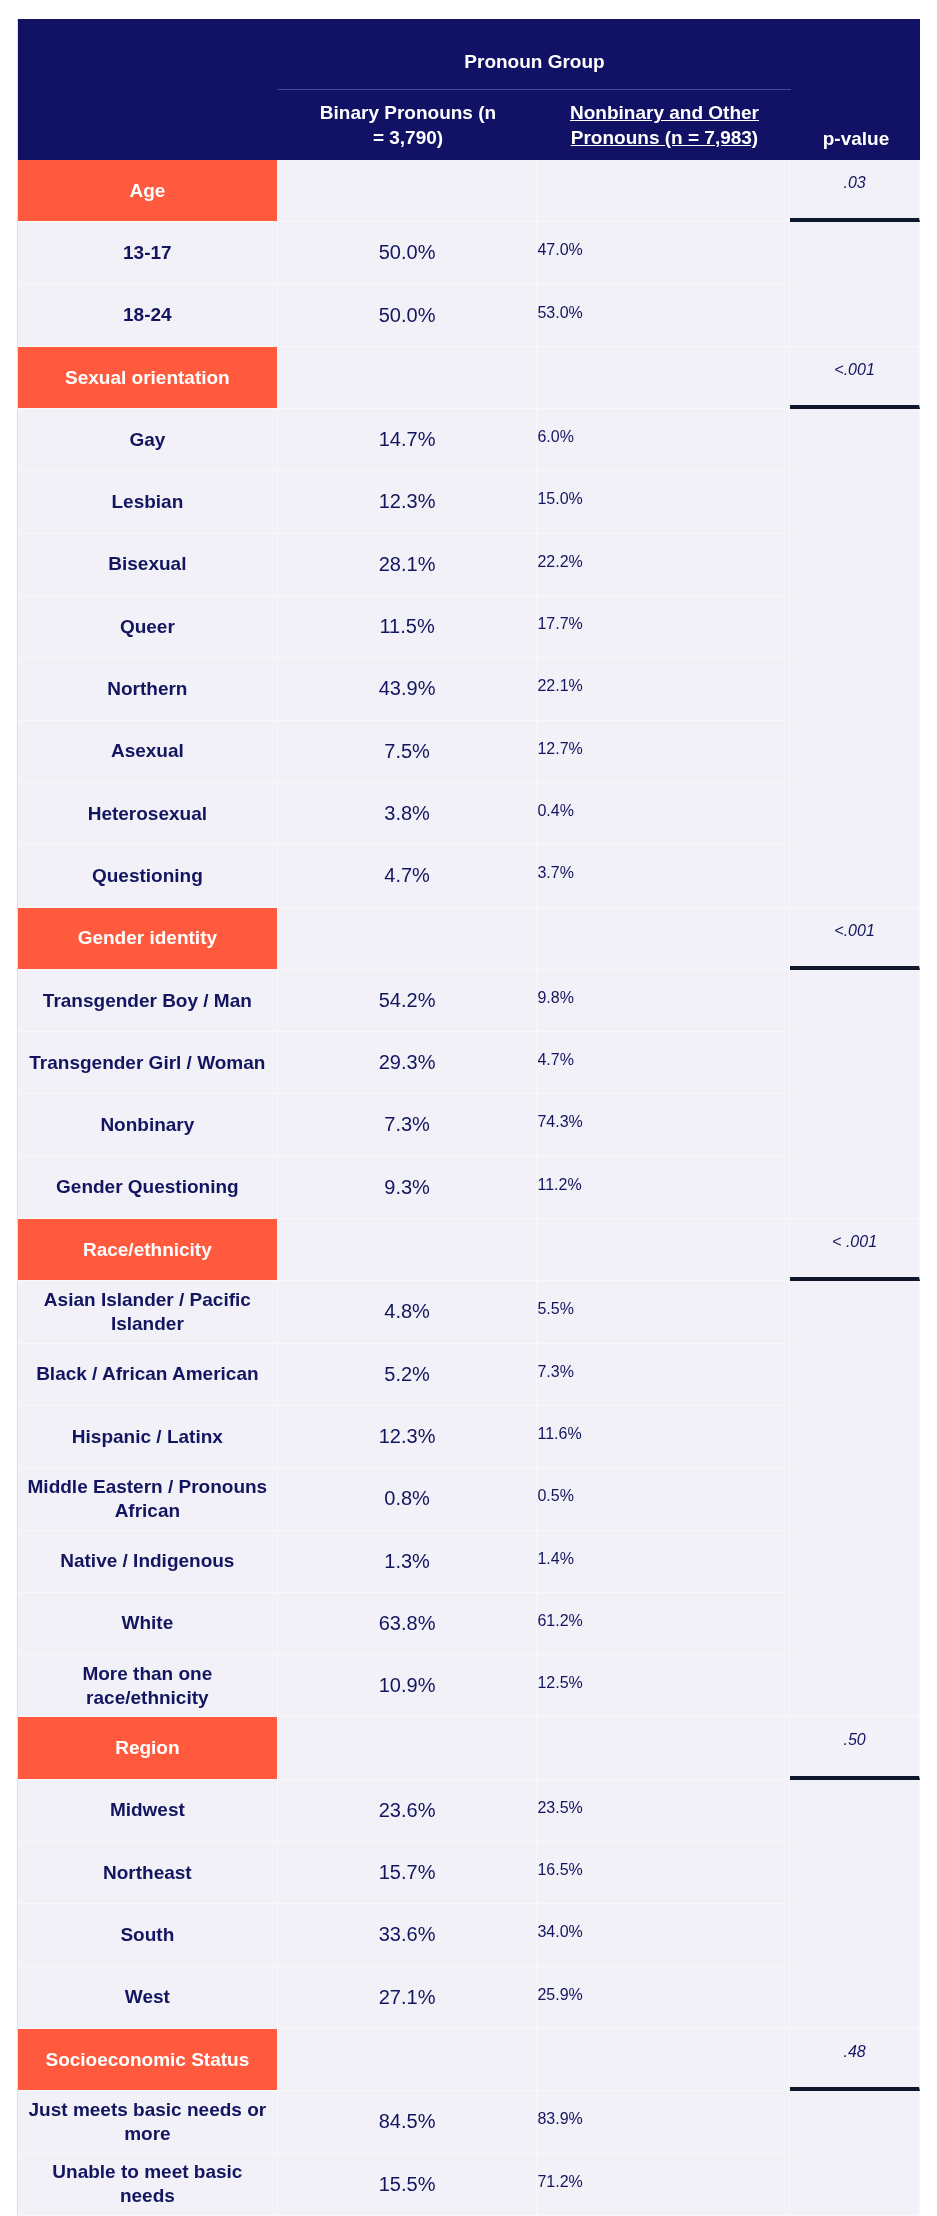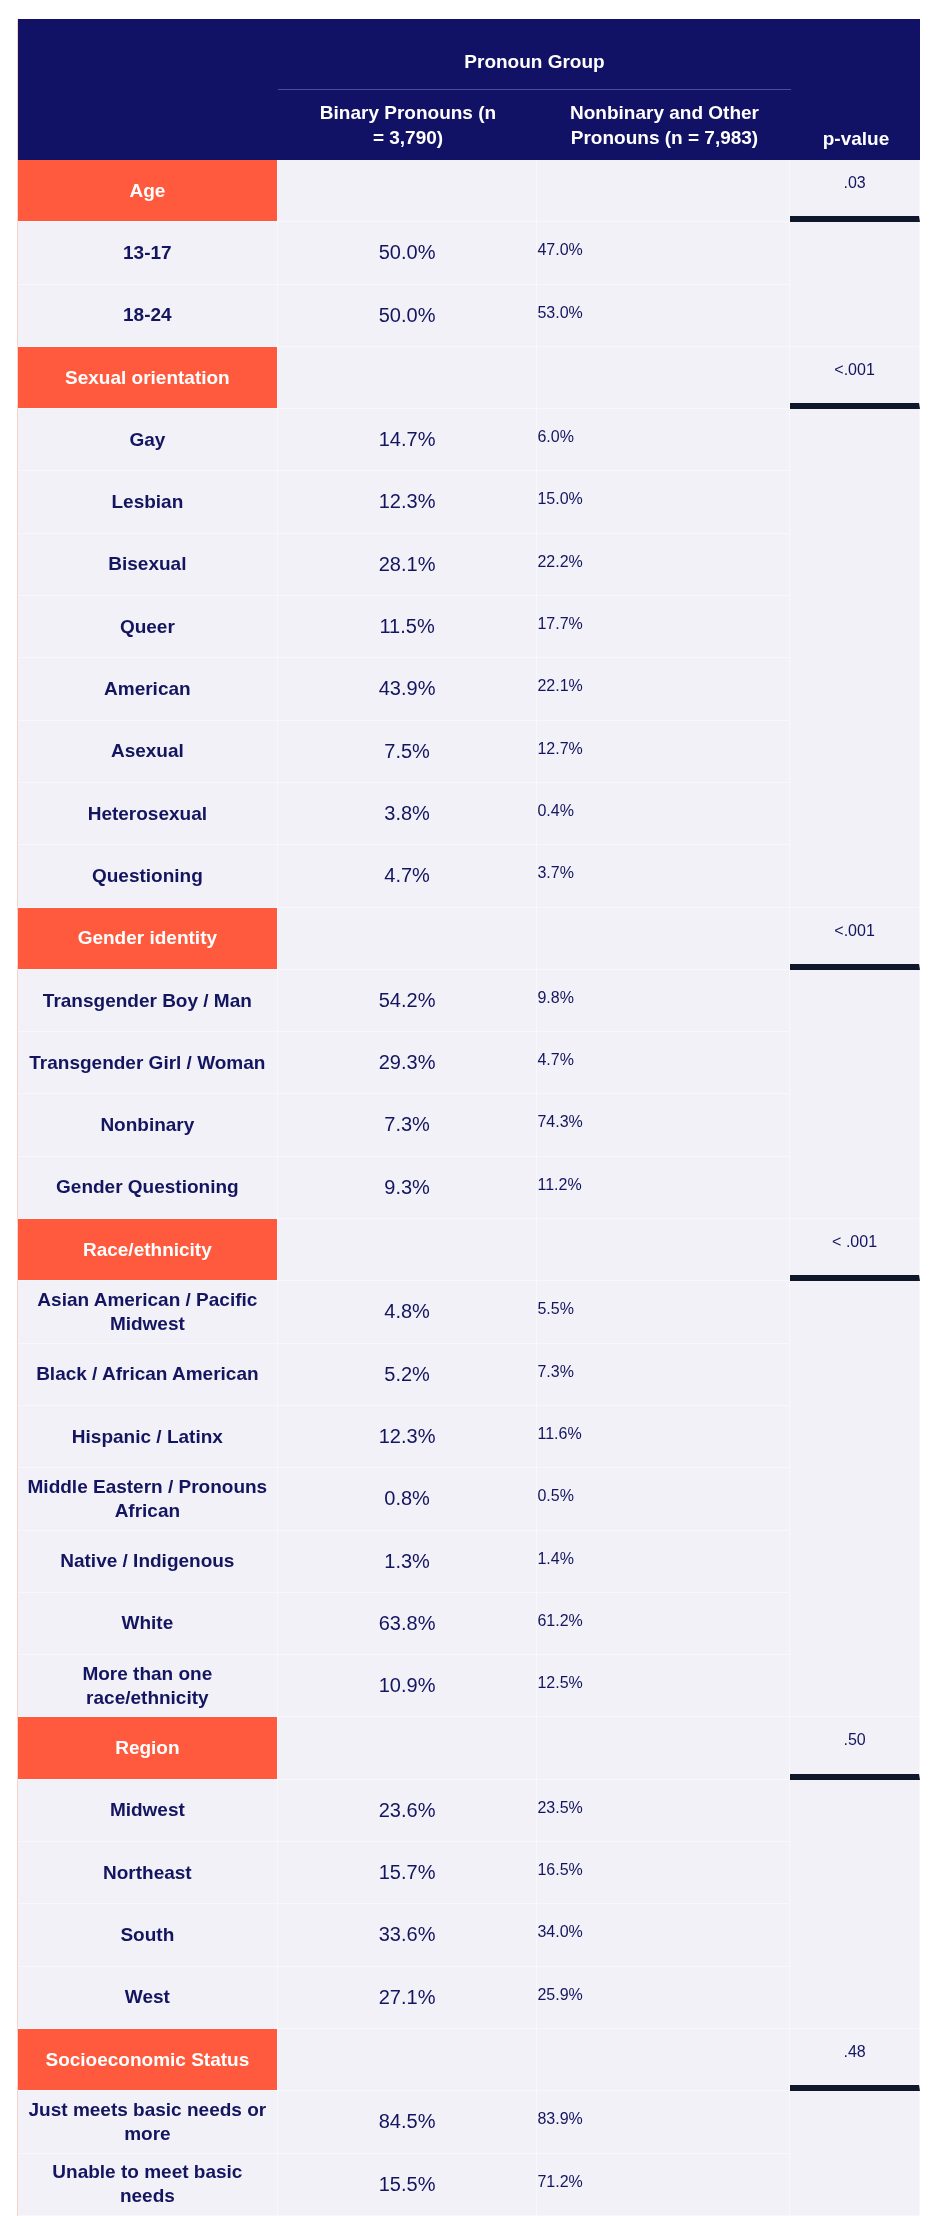--- a/index.html
+++ b/index.html
@@ -3,30 +3,30 @@
 <meta charset="utf-8">
 <style>
   html, body { margin:0; padding:0; background:#ffffff; }
   body { width:937px; height:2216px; position:relative; font-family:"Liberation Sans", sans-serif; }
   .tbl { position:absolute; left:17px; top:19px; width:903px; border-left:1px solid #f7d3cb; box-sizing:border-box; }
   .head { background:#111166; color:#ffffff; position:relative; height:141px; }
   .head .group { position:absolute; left:260px; width:513px; top:8px; height:70px; display:flex; align-items:center; justify-content:center; font-weight:bold; font-size:19px; }
   .head .rule { position:absolute; left:260px; width:513px; top:70px; height:1px; background:#4a4d95; }
   .head .col { position:absolute; top:71px; height:70px; display:flex; align-items:center; justify-content:center; text-align:center; font-weight:bold; font-size:19px; line-height:25px; }
   .head .c2 { left:260px; width:260px; }
-  .head .c3 { left:520px; width:253px; }
+  .head .c3 { left:520px; width:253px;text-decoration:underline; }
   .head .c4 { left:773px; width:130px; top:0; height:141px; padding-top:98px; box-sizing:border-box; }
   .row { display:flex; height:62.3px; }
   .cell { box-sizing:border-box; border-right:1px solid #f8f7fb; border-bottom:1px solid #f8f7fb; background:#f2f1f7; color:#131560; }
   .c-label { width:260px; display:flex; align-items:center; justify-content:center; text-align:center; font-weight:bold; font-size:19px; line-height:24px; padding:0 6px; }
   .c-val { width:260px; text-align:center; font-size:20px; padding-top:19px; }
   .c-val3 { width:253px; text-align:left; font-size:16px; padding-top:19px; }
   .c-p { width:130px; text-align:center; font-size:16px; padding-top:14px; border-bottom:none; }
   .cat .c-label { background:#ff5a3d; color:#ffffff; font-weight:bold; }
-  .cat .c-p { border-bottom:6px solid #0f172a; }
+  .cat .c-p { border-bottom:4px solid #0f172a;font-style:italic; }
   .last .c-p { border-bottom:1px solid #f8f7fb; }
 </style>
 </head>
 <body>
 
 <div class="tbl">
   <div class="head">
     <div class="group">Pronoun Group</div>
     <div class="rule"></div>
     <div class="col c2" style="padding:0 40px;box-sizing:border-box;">Binary Pronouns (n = 3,790)</div>
@@ -76,21 +76,21 @@
         <div class="cell c-val3">22.2%</div>
         <div class="cell c-p"></div>
       </div>
       <div class="row">
         <div class="cell c-label">Queer</div>
         <div class="cell c-val">11.5%</div>
         <div class="cell c-val3">17.7%</div>
         <div class="cell c-p"></div>
       </div>
       <div class="row">
-        <div class="cell c-label">American</div>
+        <div class="cell c-label">Northern</div>
         <div class="cell c-val">43.9%</div>
         <div class="cell c-val3">22.1%</div>
         <div class="cell c-p"></div>
       </div>
       <div class="row">
         <div class="cell c-label">Asexual</div>
         <div class="cell c-val">7.5%</div>
         <div class="cell c-val3">12.7%</div>
         <div class="cell c-p"></div>
       </div>
@@ -136,21 +136,21 @@
         <div class="cell c-val3">11.2%</div>
         <div class="cell c-p"></div>
       </div>
       <div class="row cat">
         <div class="cell c-label">Race/ethnicity</div>
         <div class="cell c-val"></div>
         <div class="cell c-val3"></div>
         <div class="cell c-p">&lt; .001</div>
       </div>
       <div class="row">
-        <div class="cell c-label">Asian American / Pacific Midwest</div>
+        <div class="cell c-label">Asian Islander / Pacific Islander</div>
         <div class="cell c-val">4.8%</div>
         <div class="cell c-val3">5.5%</div>
         <div class="cell c-p"></div>
       </div>
       <div class="row">
         <div class="cell c-label">Black / African American</div>
         <div class="cell c-val">5.2%</div>
         <div class="cell c-val3">7.3%</div>
         <div class="cell c-p"></div>
       </div>

